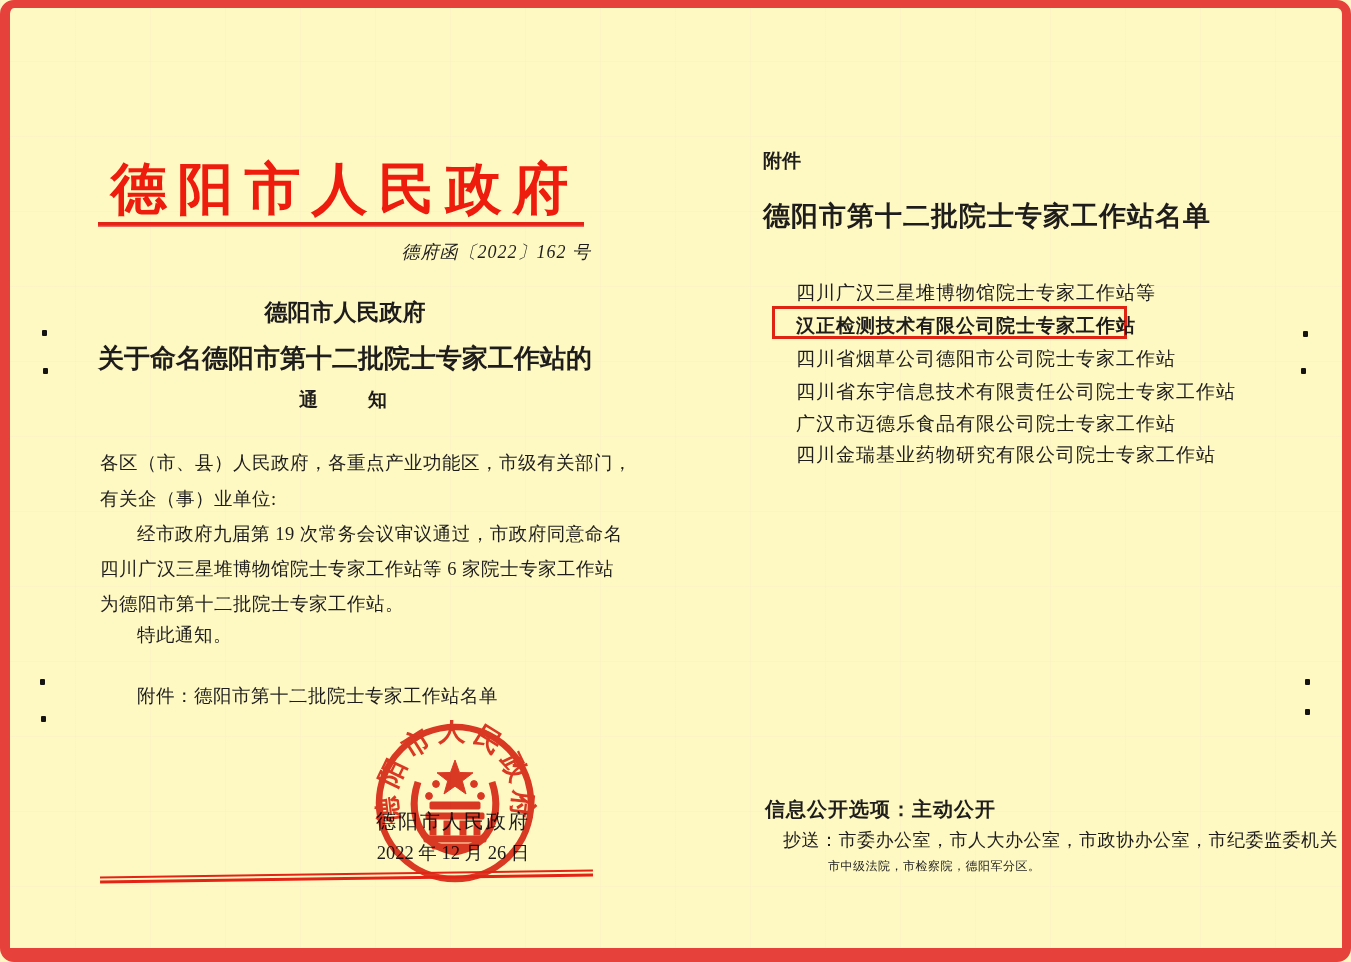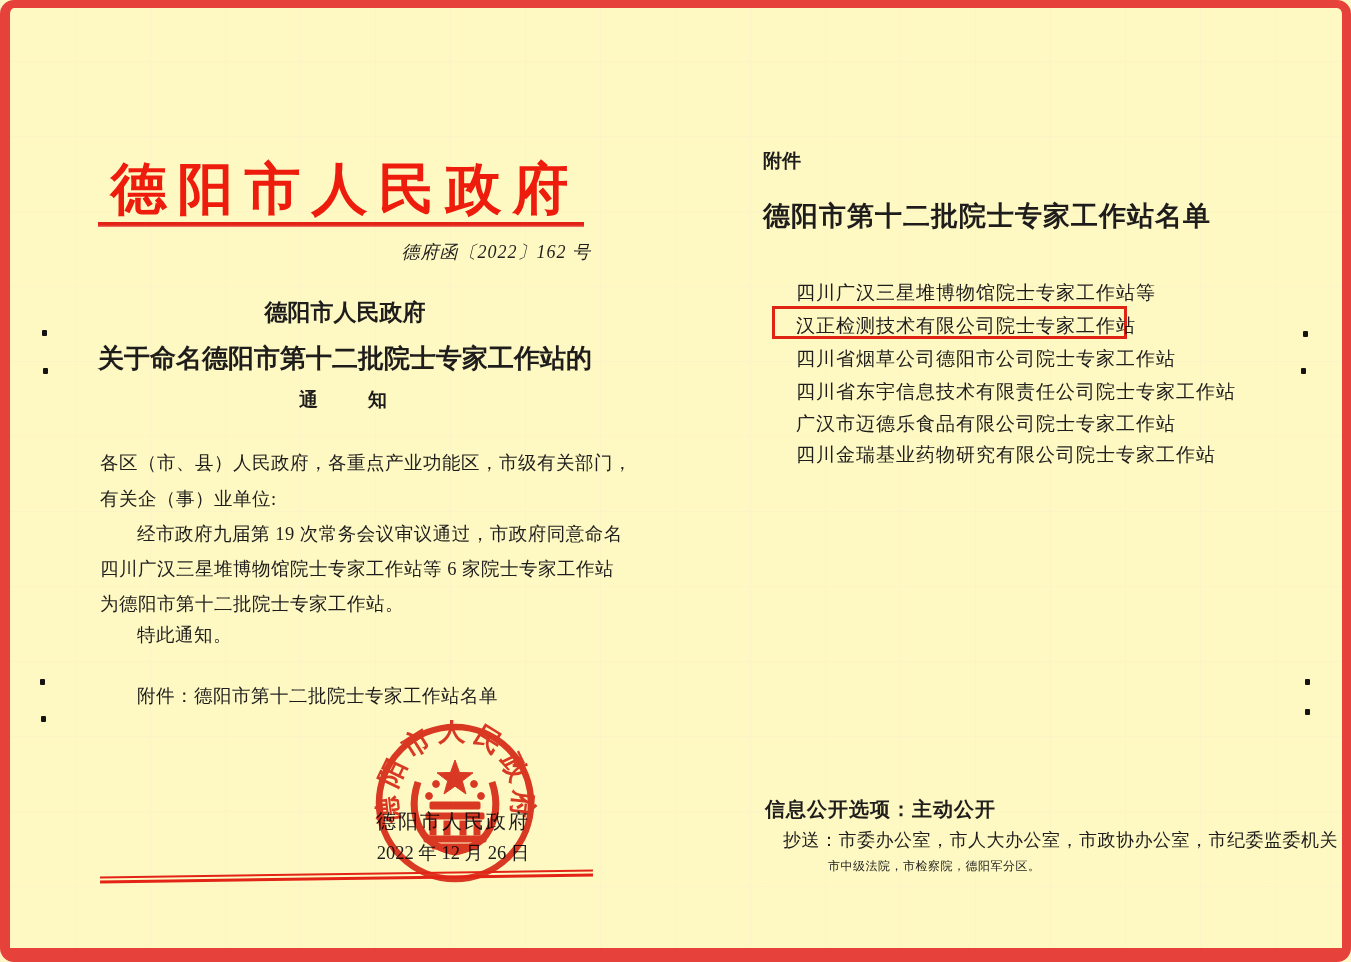--- a/index.html
+++ b/index.html
@@ -46,21 +46,21 @@
   .bottom-rule .gap{height:2px;background:transparent;}
   .bottom-rule .thick{height:3px;background:var(--rule-red);}
   
   .sans{font-family:Liberation Mono, monospace;}
   .attach-label{left:763px;top:148px;font-size:19px;font-weight:bold;}
   .list-title{left:727px;top:198px;width:520px;text-align:center;font-weight:bold;font-size:27px;letter-spacing:1px;white-space:nowrap;}
   .station-row{
     left:772px;width:355px;height:33px;line-height:33px;padding-left:21px;
     font-size:19px;letter-spacing:1px;white-space:nowrap;border:3px solid transparent;box-sizing:border-box;
   }
-  .station-row.hl{border-color:var(--highlight-red);}
+  .station-row.hl{border-color:var(--highlight-red);font-weight:bold;}
   .s0{top:273px;} .s1{top:306px;} .s2{top:339px;} .s3{top:372px;} .s4{top:404px;} .s5{top:435px;}
   .disclosure{left:765px;top:796px;font-size:20px;font-weight:bold;letter-spacing:1px;text-align:right;}
   .cc1{left:783px;top:828px;font-size:18px;letter-spacing:.5px;white-space:nowrap;}
   .cc2{left:828px;top:858px;font-size:12px;letter-spacing:.5px;white-space:nowrap;}
   
   .mark{position:absolute;width:5px;height:6px;background:#161412;border-radius:1px;}
 </style>
 </head>
 <body>
 

